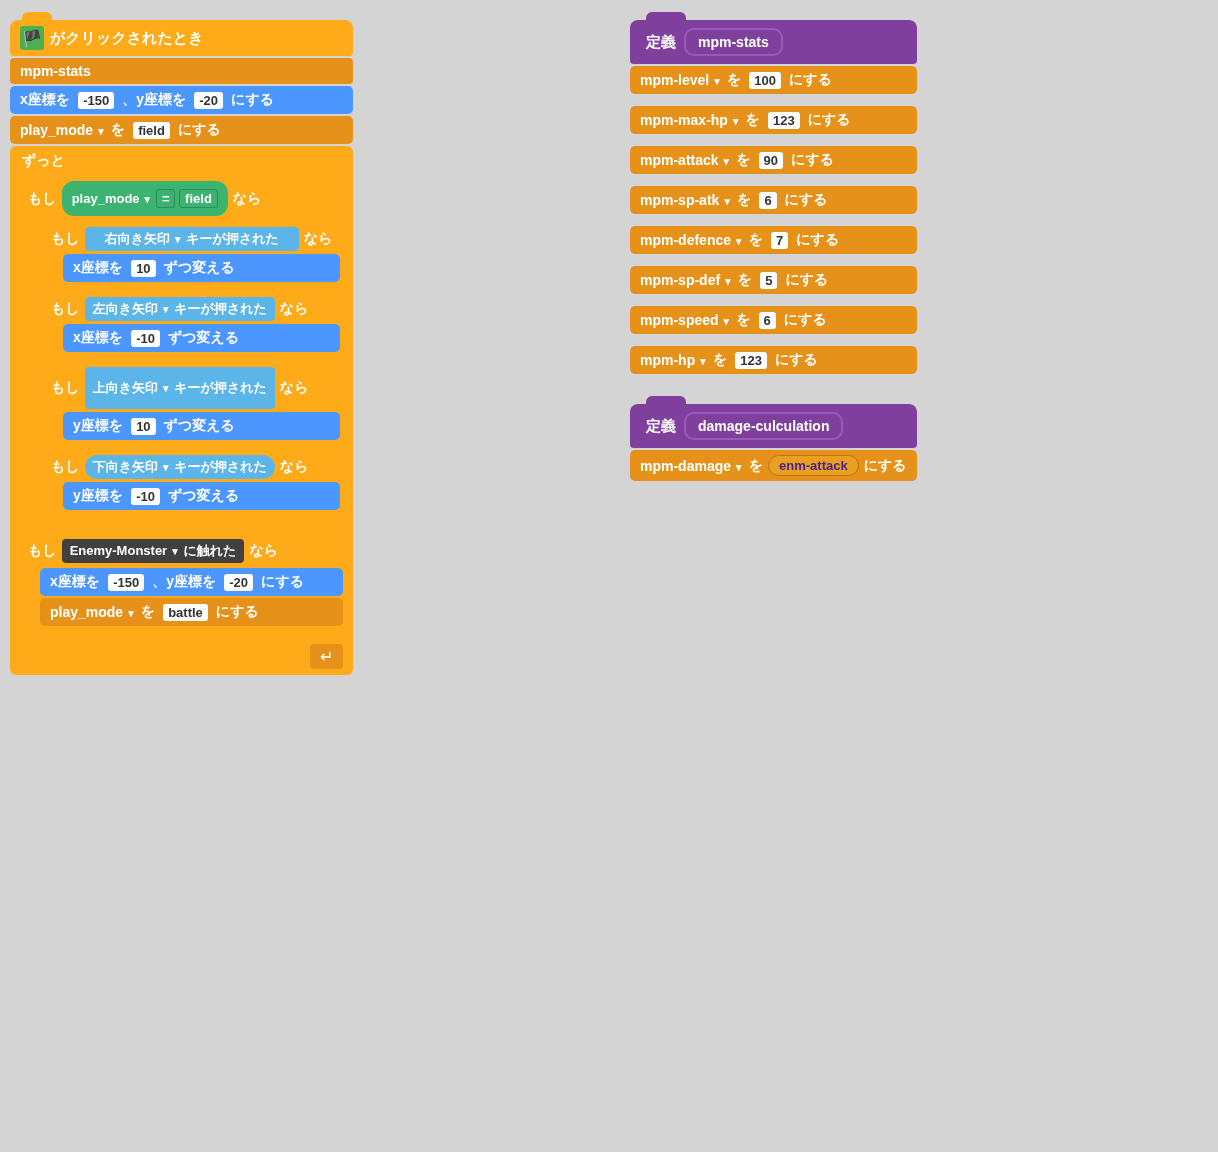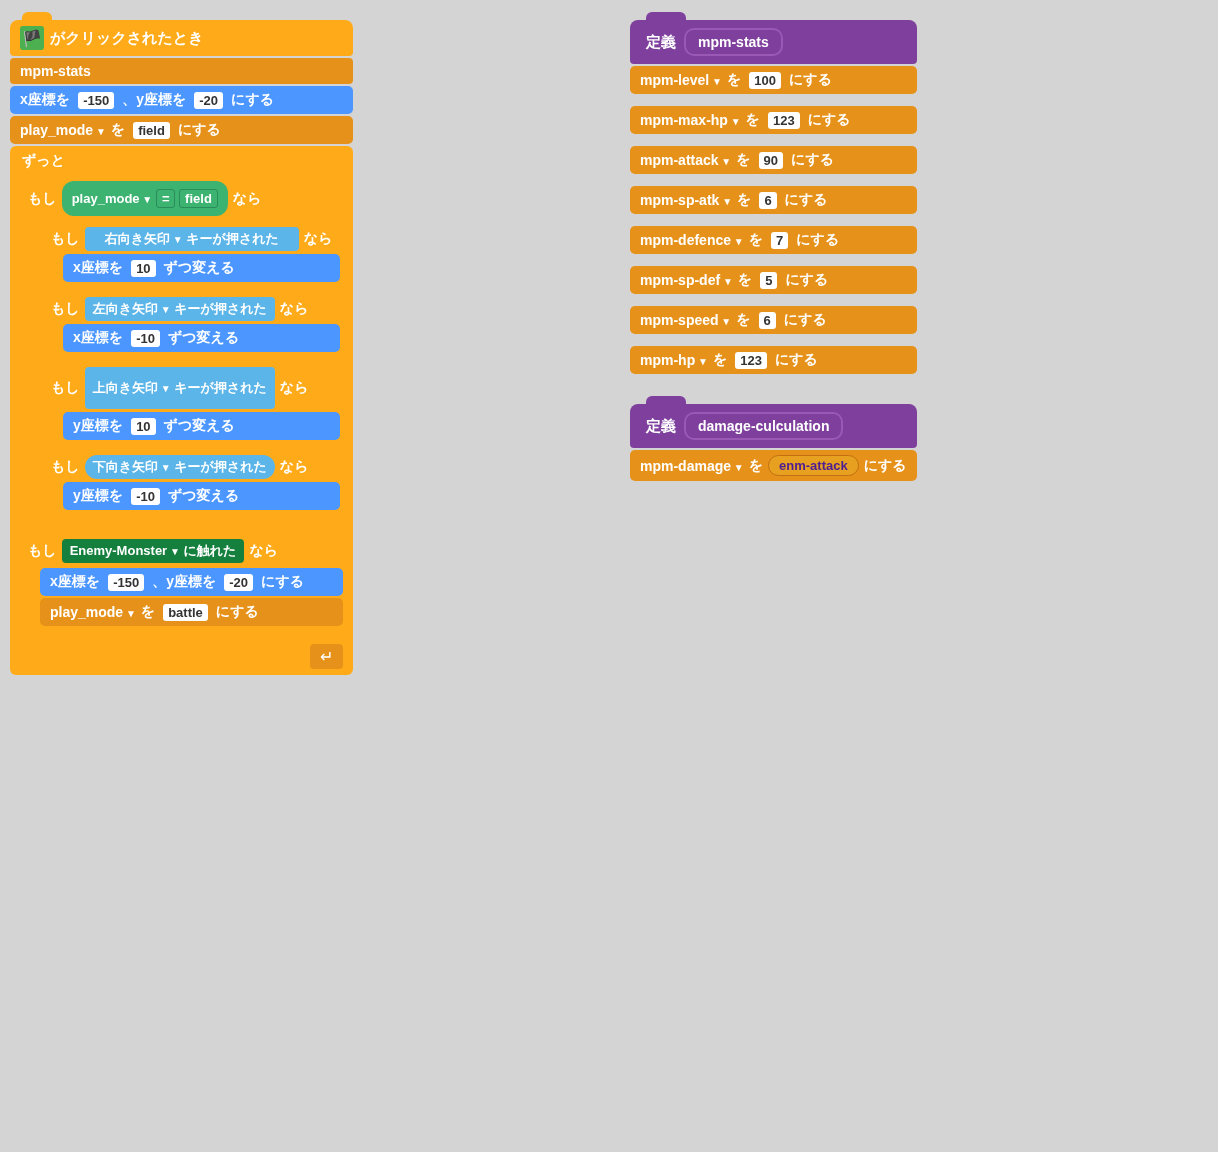--- a/index.html
+++ b/index.html
@@ -268,21 +268,21 @@
           </div>
 
         </div>
 
         <div style="height:8px;"></div>
       </div>
 
       <div style="background:#ffab19; border-radius:4px; margin:3px; padding:3px;">
         <div class="if-header">
           <span>もし</span>
-          <span style="background:#15803d; border-radius:4px; padding:3px 8px; color:white; font-size:13px;">
+          <span style="background:#404040; border-radius:4px; padding:3px 8px; color:white; font-size:13px;">
             <span class="dropdown-arrow">Enemy-Monster</span> に触れた
           </span>
           <span>なら</span>
         </div>
         <div style="margin-left:20px;">
           <div class="row-block block-row-blue" style="margin:2px 0;">
             <span>x座標を</span>
             <span class="value-box">-150</span>
             <span>、y座標を</span>
             <span class="value-box">-20</span>

